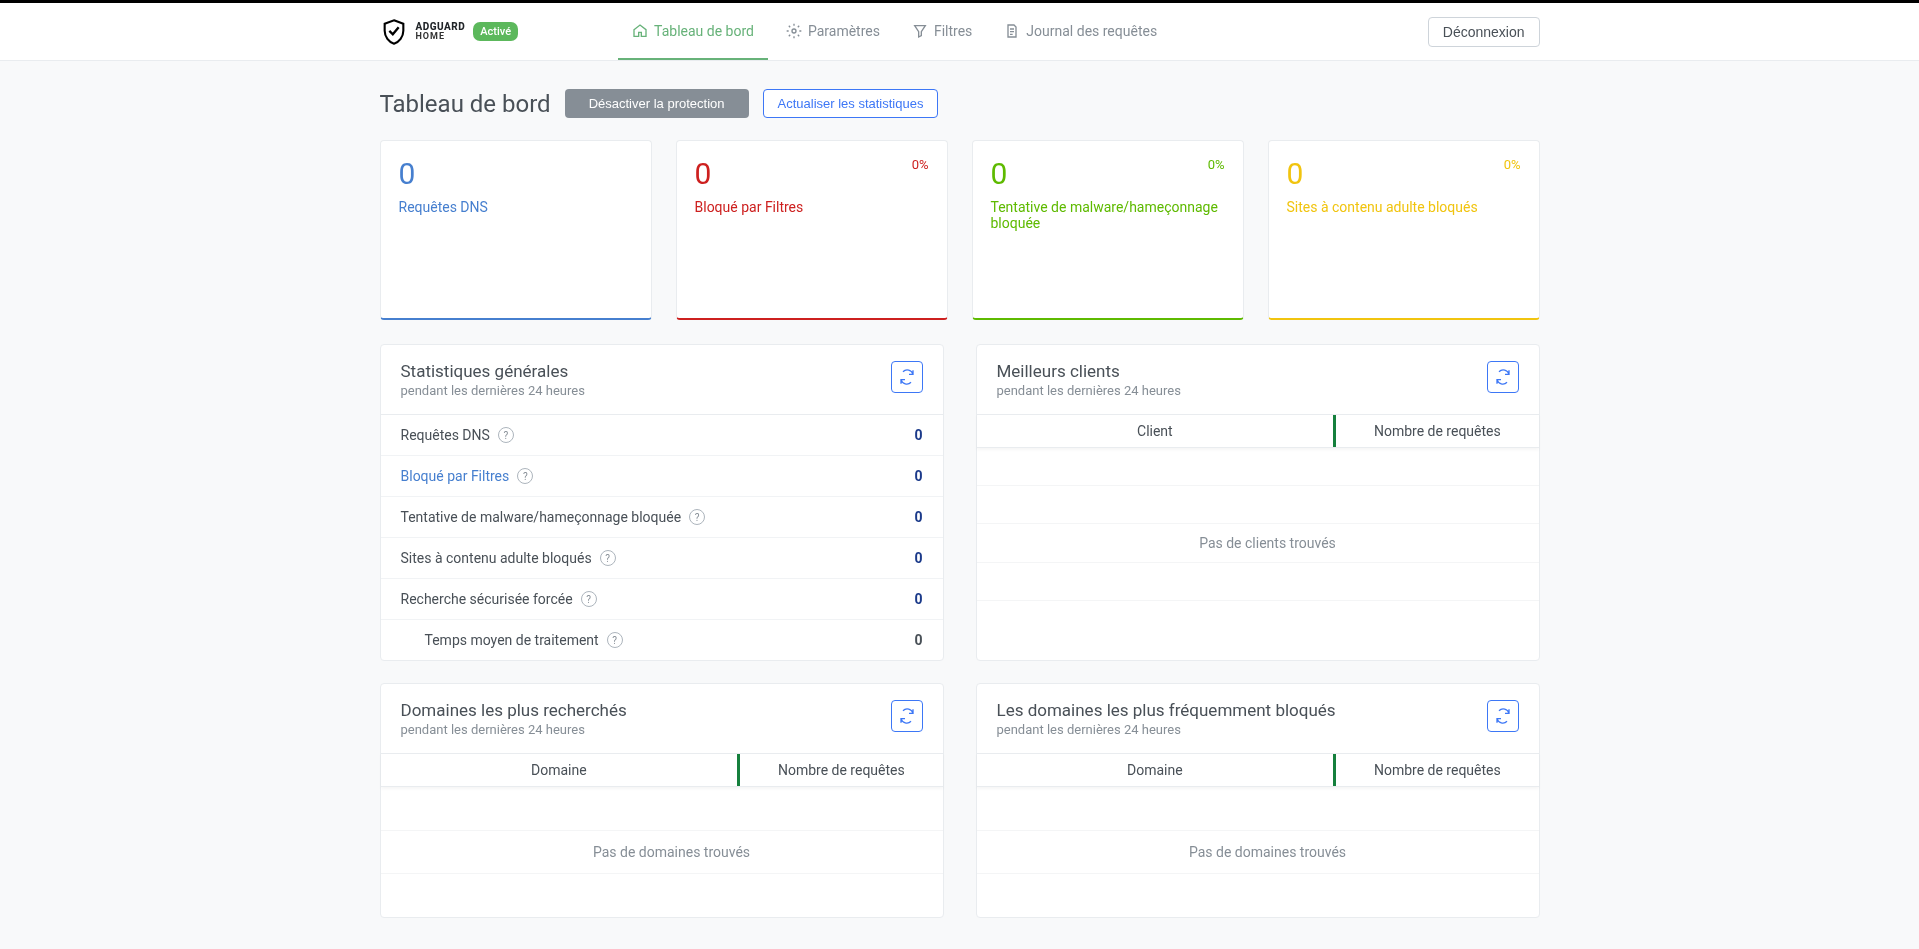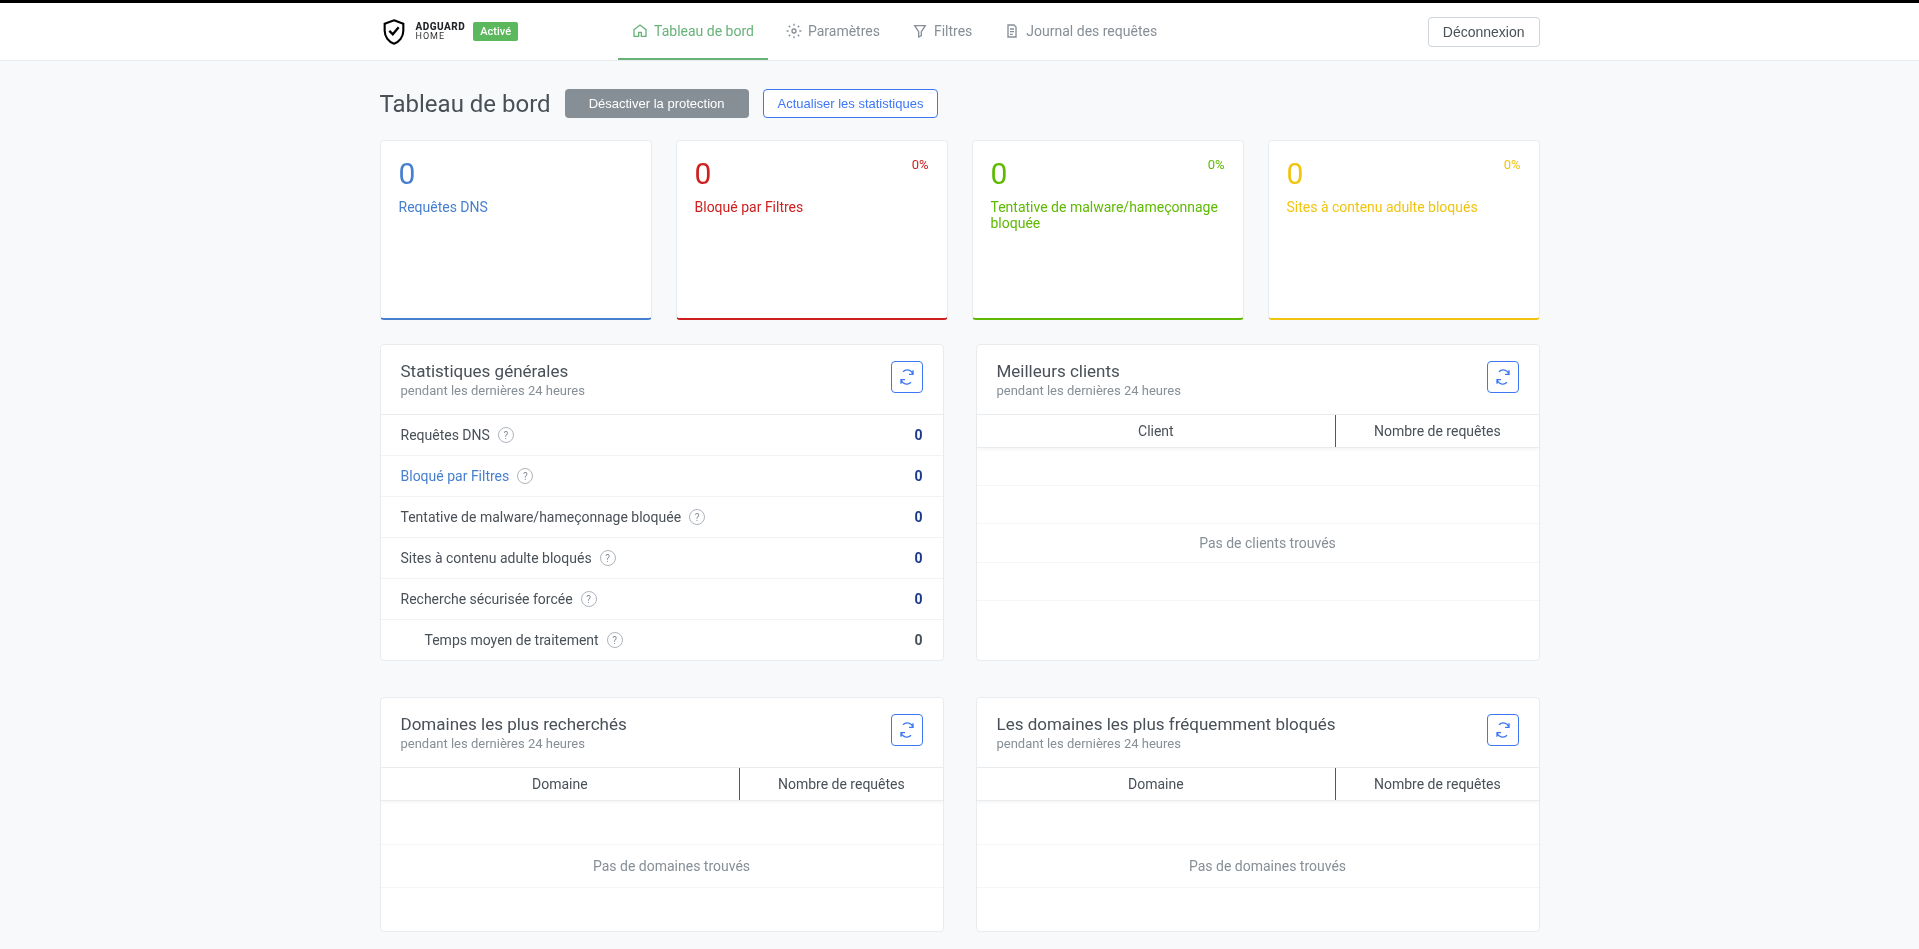--- a/index.html
+++ b/index.html
@@ -4,22 +4,22 @@
 <style>
 * { margin: 0; padding: 0; box-sizing: border-box; }
 body { font-family: -apple-system, BlinkMacSystemFont, "Segoe UI", Roboto, sans-serif; background: #f8f9fa; color: #212529; }
 .topbar { height: 3px; background: #000; }
 header { background: #fff; border-bottom: 1px solid #e9ecef; height: 58px; }
 .header-inner { max-width: 1180px; margin: 0 auto; display: flex; align-items: center; height: 100%; padding: 0 10px; }
 .logo-wrap { display: flex; align-items: center; gap: 8px; margin-right: 30px; }
 .logo-svg { width: 28px; height: 28px; }
 .logo-text { display: flex; flex-direction: column; line-height: 1; }
 .logo-main { font-size: 10px; font-weight: 800; letter-spacing: 0.5px; }
-.logo-sub { font-size: 9px; font-weight: 400; letter-spacing: 1px; color: #333; }
-.badge { background: #5cb85c; color: #fff; font-size: 11px; padding: 3px 7px; border-radius: 2px; font-weight: 500; }
+.logo-sub { font-size: 9px; font-weight: 700; letter-spacing: 1px; color: #333; }
+.badge { background: #5cb85c; color: #fff; font-size: 11px; padding: 3px 7px; border-radius: 7px; font-weight: 500; }
 nav { display: flex; gap: 4px; margin-left: 70px; height: 100%; align-items: center; }
 .nav-item { display: flex; align-items: center; gap: 6px; padding: 0 14px; height: 100%; color: #868e96; font-size: 14px; cursor: pointer; border-bottom: 2px solid transparent; }
 .nav-item.active { color: #67b279; border-bottom-color: #67b279; }
 .nav-icon { width: 16px; height: 16px; }
 .logout { margin-left: auto; border: 1px solid #ced4da; background: #fff; color: #495057; padding: 6px 14px; border-radius: 4px; font-size: 14px; cursor: pointer; }
 main { max-width: 1180px; margin: 0 auto; padding: 28px 10px; }
 .page-header { display: flex; align-items: center; gap: 14px; margin-bottom: 22px; }
 .page-title { font-size: 24px; font-weight: 400; color: #495057; }
 .btn-dark { background: #868e96; color: #fff; border: none; padding: 7px 24px; border-radius: 4px; font-size: 13px; cursor: pointer; }
 .btn-outline { background: #fff; color: #3d77f6; border: 1px solid #3d77f6; padding: 6px 14px; border-radius: 4px; font-size: 13px; cursor: pointer; }
@@ -32,37 +32,37 @@
 .stat-num { font-size: 30px; font-weight: 400; line-height: 1; }
 .stat-card.blue .stat-num, .stat-card.blue .stat-label { color: #467fcf; }
 .stat-card.red .stat-num, .stat-card.red .stat-label { color: #cd201f; }
 .stat-card.green .stat-num, .stat-card.green .stat-label { color: #5eba00; }
 .stat-card.yellow .stat-num, .stat-card.yellow .stat-label { color: #f1c40f; }
 .stat-label { font-size: 14px; margin-top: 10px; display: block; cursor: pointer; }
 .stat-pct { position: absolute; top: 16px; right: 18px; font-size: 13px; }
 .stat-card.red .stat-pct { color: #cd201f; }
 .stat-card.green .stat-pct { color: #5eba00; }
 .stat-card.yellow .stat-pct { color: #f1c40f; }
-.panels-row { display: grid; grid-template-columns: 1fr 1fr; gap: 32px; margin-bottom: 36px; }
+.panels-row { display: grid; grid-template-columns: 1fr 1fr; gap: 32px; margin-bottom: 22px; }
 .panel { background: #fff; border: 1px solid #e9ecef; border-radius: 4px; }
 .panel-head { display: flex; justify-content: space-between; align-items: flex-start; padding: 16px 20px; }
 .panel-title { font-size: 17px; font-weight: 400; color: #495057; }
 .panel-sub { font-size: 13px; color: #868e96; margin-top: 2px; }
 .refresh-btn { border: 1px solid #3d77f6; background: #fff; color: #3d77f6; width: 32px; height: 32px; border-radius: 4px; display: flex; align-items: center; justify-content: center; cursor: pointer; }
 .stat-list { border-top: 1px solid #e9ecef; }
 .stat-row { display: flex; justify-content: space-between; align-items: center; padding: 12px 20px; border-bottom: 1px solid #f1f3f5; font-size: 14px; }
 .stat-row:last-child { border-bottom: none; padding-left: 44px; }
 .stat-row-label { display: flex; align-items: center; gap: 8px; color: #495057; }
 .stat-row-label.link { color: #467fcf; cursor: pointer; }
 .help-icon { width: 16px; height: 16px; border: 1px solid #adb5bd; border-radius: 50%; display: inline-flex; align-items: center; justify-content: center; font-size: 10px; color: #868e96; cursor: help; }
 .stat-row-val { font-weight: 700; color: #1b3a8a; }
 .stat-row-val.plain { font-weight: 700; color: #495057; }
 .table-head { display: flex; border-top: 1px solid #e9ecef; border-bottom: 1px solid #e9ecef; background: #fff; box-shadow: 0 2px 3px rgba(0,0,0,0.04); }
 .th { flex: 1; padding: 8px 12px; font-size: 14px; color: #495057; text-align: center; }
-.th:first-child { border-right: 1px solid #15803d; }
+.th:first-child { border-right: 3px solid #15803d; }
 .th.narrow { flex: 0 0 36%; }
 .empty-body { height: 190px; position: relative; }
 .empty-rows { position: absolute; inset: 0; display: flex; flex-direction: column; }
 .empty-row { flex: 1; border-bottom: 1px solid #f4f5f6; }
 .empty-row:last-child { border-bottom: none; }
 .empty-msg { position: absolute; inset: 0; display: flex; align-items: center; justify-content: center; color: #868e96; font-size: 14px; padding-left: 20px; }
 .empty-body.short { height: 130px; }
 </style>
 </head>
 <body>

